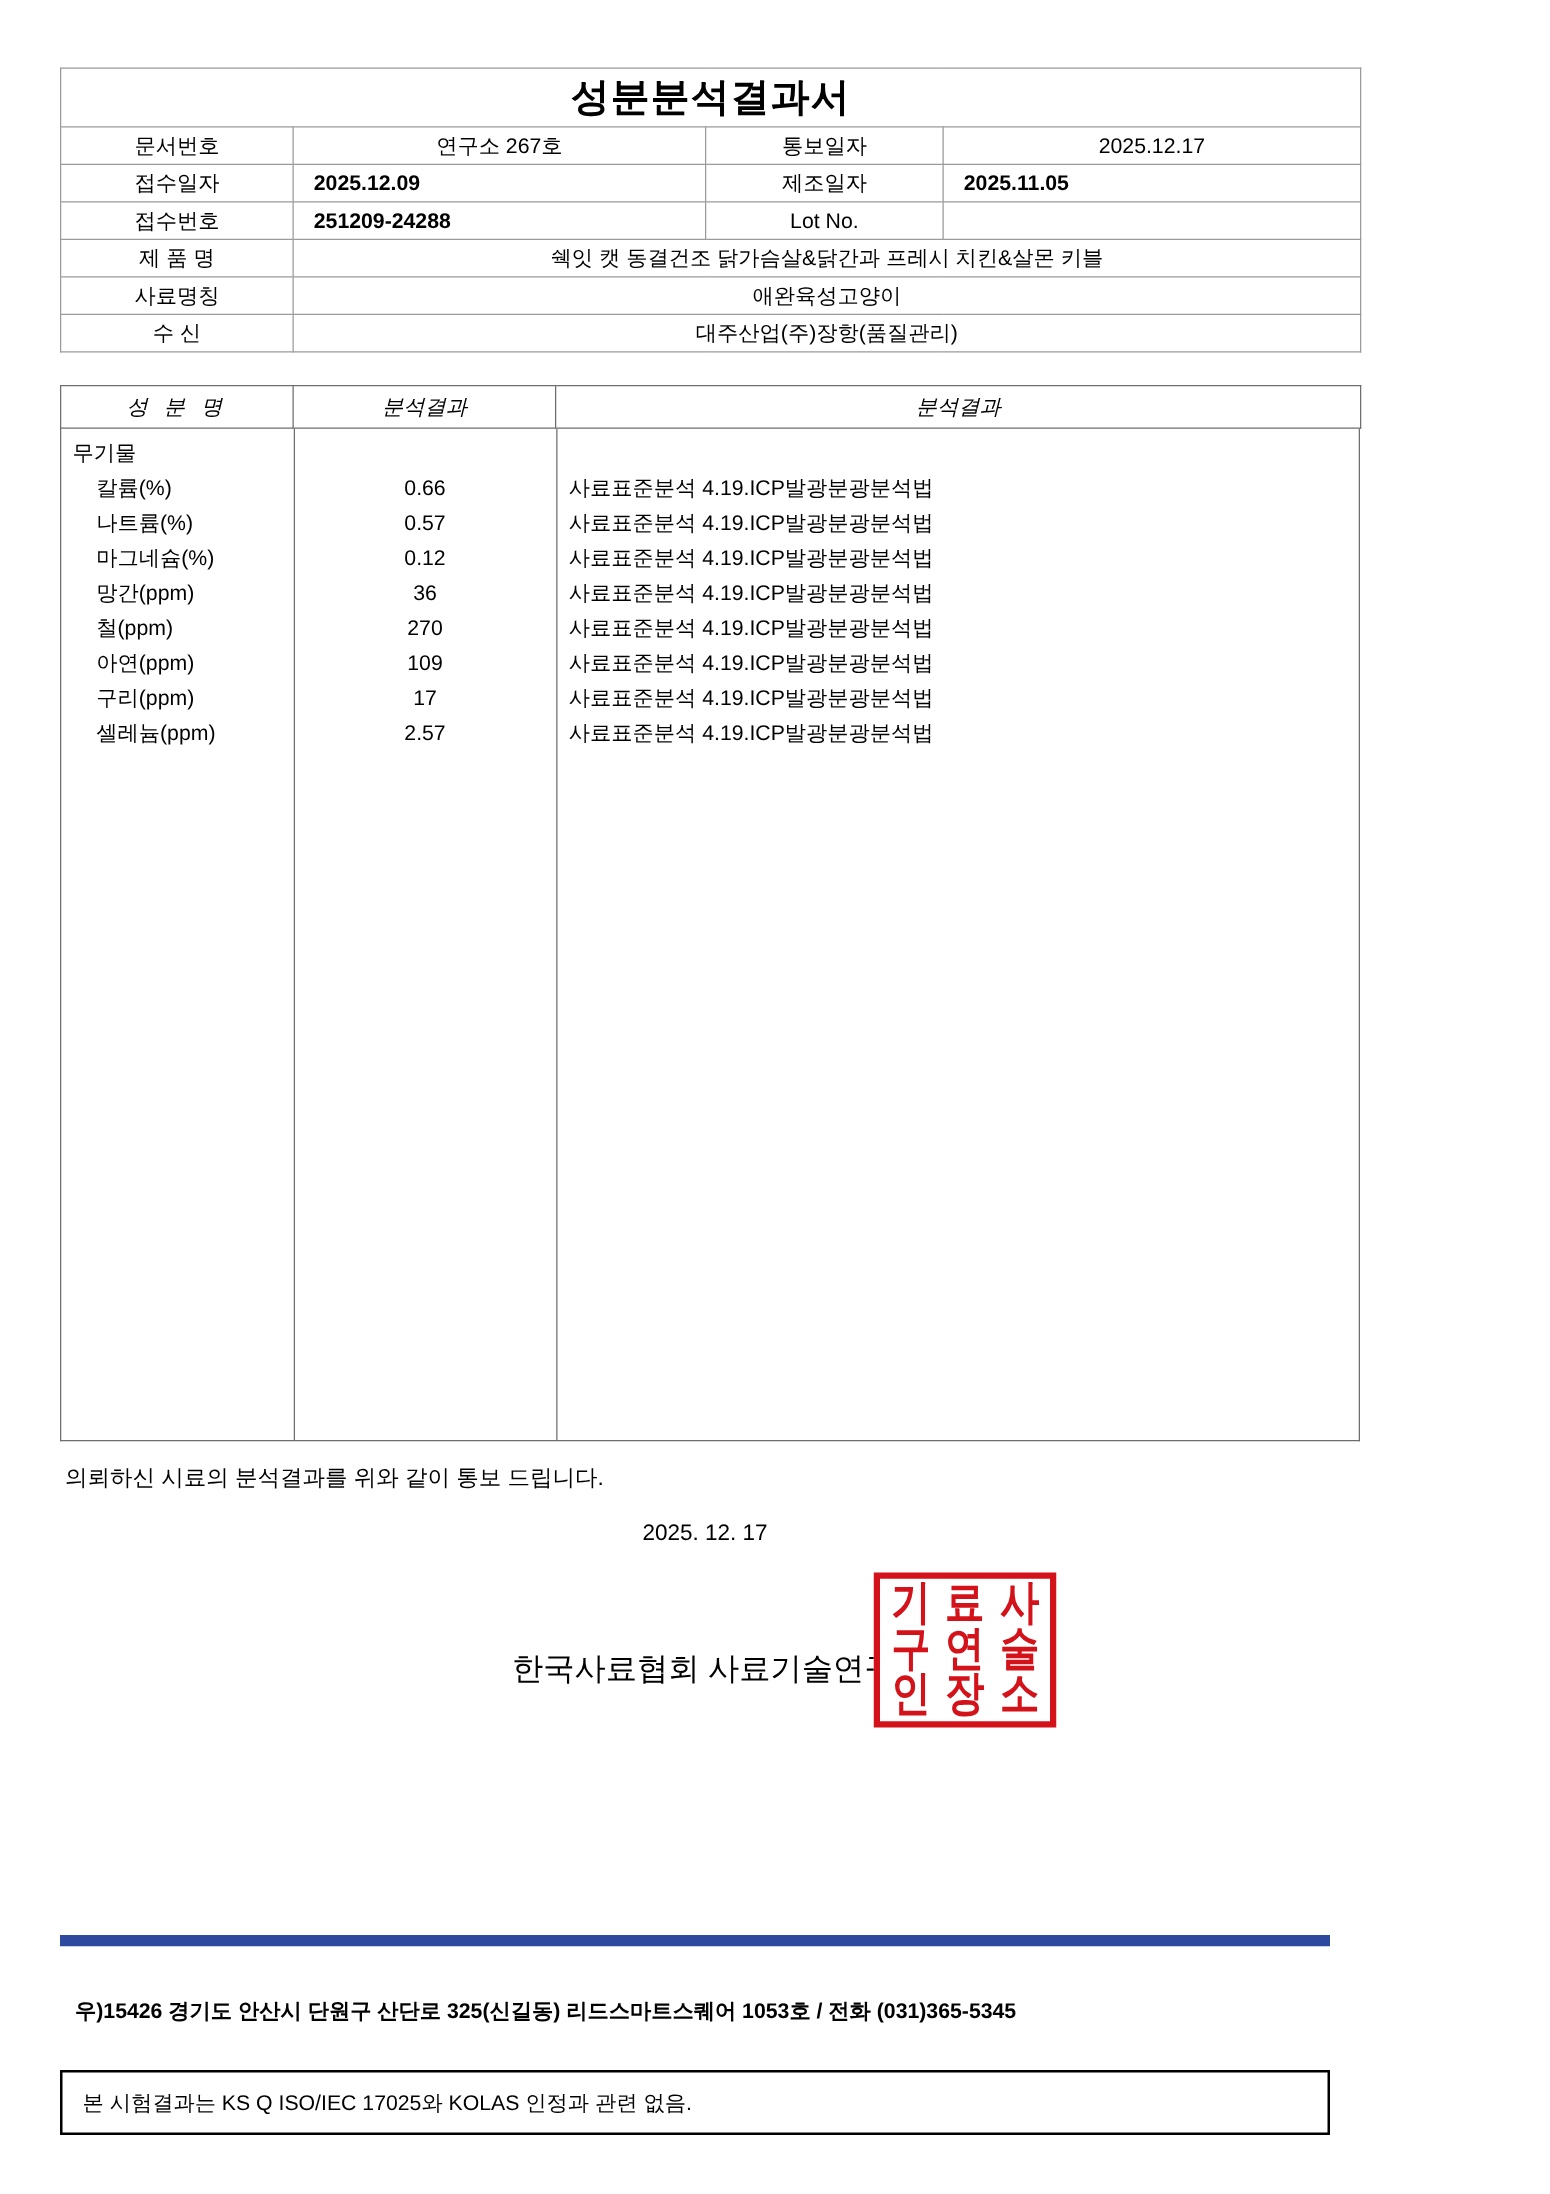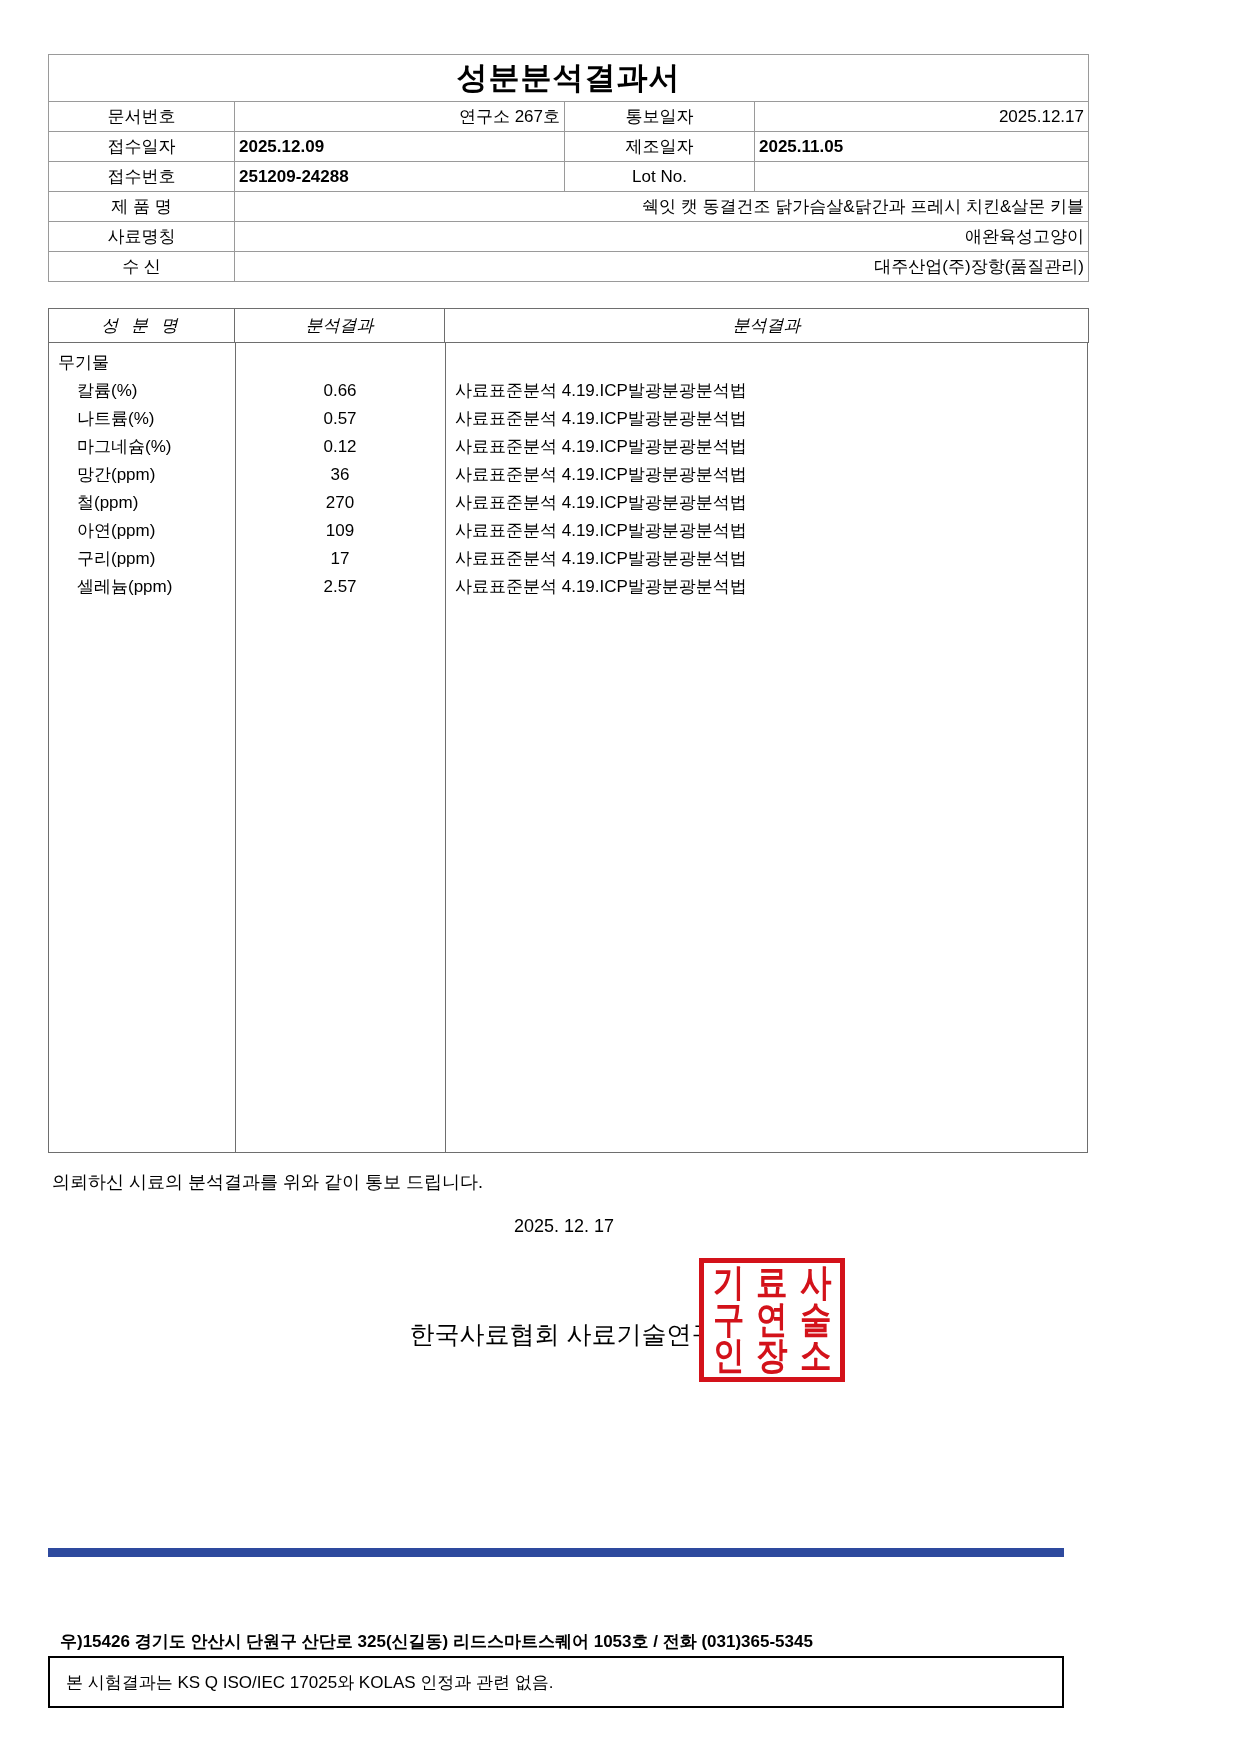--- a/index.html
+++ b/index.html
@@ -29,21 +29,21 @@
   }
   table.info {
     width: 100%;
     border-collapse: collapse;
     table-layout: fixed;
     border: 1px solid #9a9a9a;
   }
   table.info td {
     border: 1px solid #9a9a9a;
     height: 30px;
-    padding: 2px 4px;
+    padding: 2px 16px;
     font-size: 17px;
     vertical-align: middle;
   }
   td.title-cell {
     height: 62px;
     text-align: center;
     border-bottom: 1px solid #9a9a9a;
   }
   .doc-title {
     font-size: 31px;
@@ -53,21 +53,21 @@
   td.lbl {
     text-align: center;
     letter-spacing: 0px;
   }
   td.val {
     text-align: left;
     font-weight: bold;
     padding-left: 10px;
   }
   td.val-plain {
-    text-align: right;
+    text-align: center;
     padding-left: 10px;
   }
 
   
   .result-wrap {
     position: absolute;
     left: 48px; top: 308px;
     width: 1040px;
   }
   table.result {
@@ -199,21 +199,20 @@
     position: absolute; left: 68px; top: 0;
   }
   .contact-row .chief {
     position: absolute; left: 512px; top: 0;
   }
   .address {
     position: absolute;
     left: 60px; top: 1597px;
     font-size: 17px;
     font-weight: bold;
-    margin-top: 33px;
   }
   .disclaimer {
     position: absolute;
     left: 48px; top: 1656px;
     width: 1016px; height: 52px;
     border: 2px solid #000;
     display: flex;
     align-items: center;
     padding-left: 16px;
     font-size: 17px;

